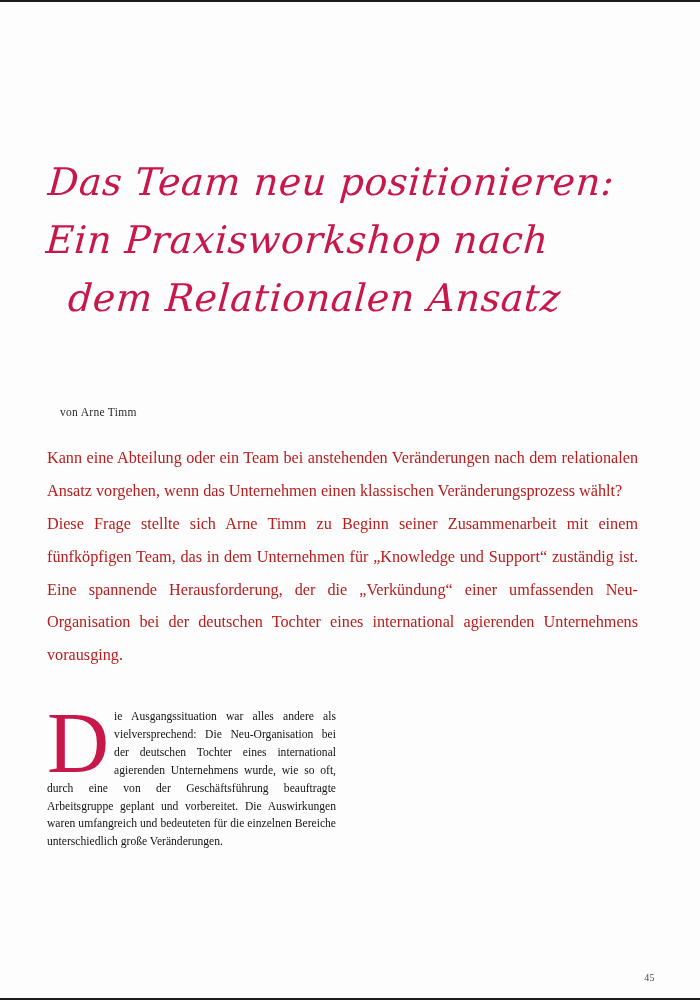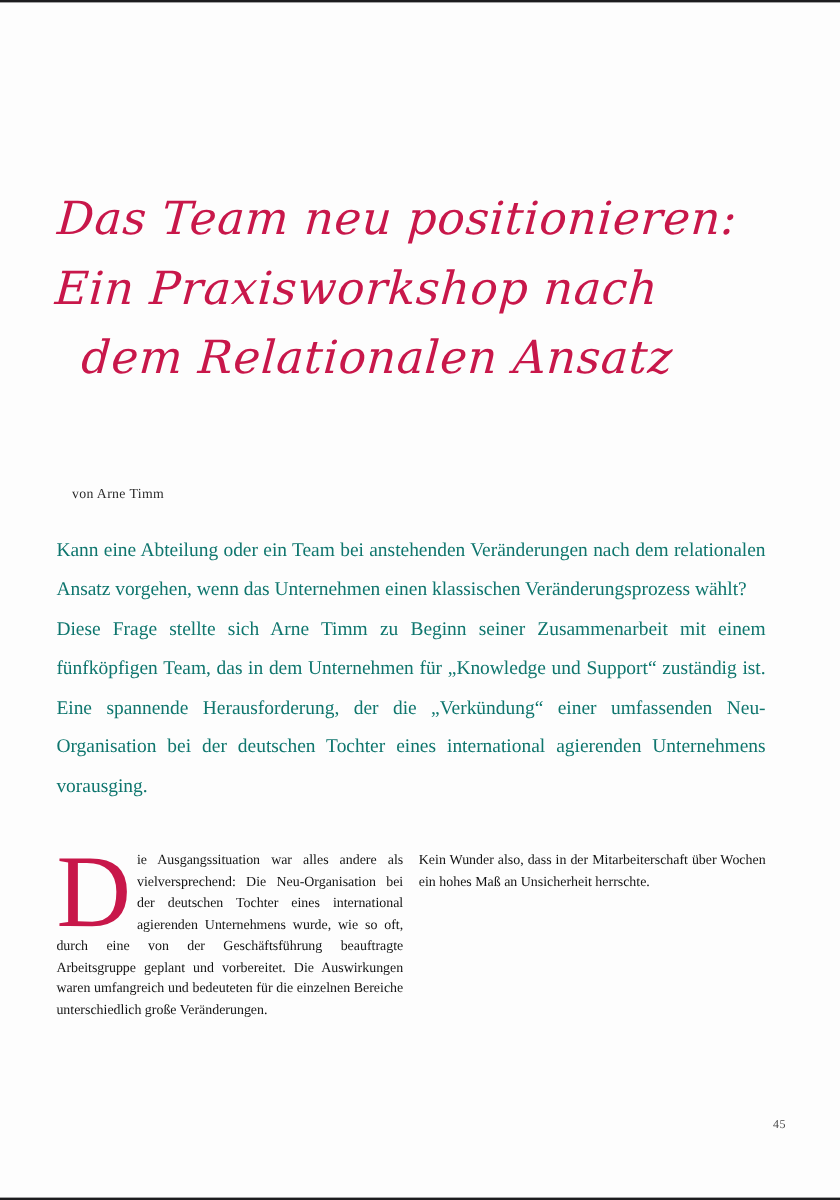--- a/index.html
+++ b/index.html
@@ -58,21 +58,21 @@
 
   
   .intro {
     position: absolute;
     left: 47px;
     top: 440px;
     width: 591px;
     font-size: 16.2px;
     line-height: 2.03;
     text-align: justify;
-    color: #0f766e;
+    color: #b91c1c;
     hyphens: manual;
   }
 
   .intro p {
     margin: 0;
   }
 
   
   .columns {
     position: absolute;
@@ -103,21 +103,21 @@
     font-size: 86px;
     line-height: 0.78;
     font-weight: 400;
     margin: 2px 5px -2px 0;
   }
 
   
   .page-number {
     position: absolute;
     right: 45px;
-    top: 930px;
+    top: 970px;
     font-size: 10px;
     color: #4a4a4a;
     letter-spacing: 0.4px;
   }
 </style>
 </head>
 <body>
 
 <div class="page">
 
@@ -134,20 +134,19 @@
     <p>Diese Frage stellte sich Arne Timm zu Beginn seiner Zusammenarbeit mit einem fünfköpfigen Team, das in dem Unternehmen für „Knowledge und Support“ zuständig ist. Eine spannende Herausforderung, der die „Verkündung“ einer umfassenden Neu-Organisation bei der deutschen Tochter eines international agierenden Unternehmens vorausging.</p>
   </div>
 
   <div class="columns">
 
     <div class="col">
       <p><span class="dropcap">D</span><span>ie Ausgangssituation war alles andere als vielversprechend: Die Neu-Organisation bei der deutschen Tochter eines international agierenden Unternehmens wurde, wie so oft, durch eine von der Geschäftsführung beauftragte Arbeitsgruppe geplant und vorbereitet. Die Auswirkungen waren umfangreich und bedeuteten für die einzelnen Bereiche unterschiedlich große Veränderungen.</span></p>
     </div>
 
     <div class="col">
-      <p>Kein Wunder also, dass in der Mitarbeiterschaft über Wochen ein hohes Maß an Unsicherheit herrschte.</p>
     </div>
 
   </div>
 
   <div class="page-number">45</div>
 
 </div>
 
 </body></html>

